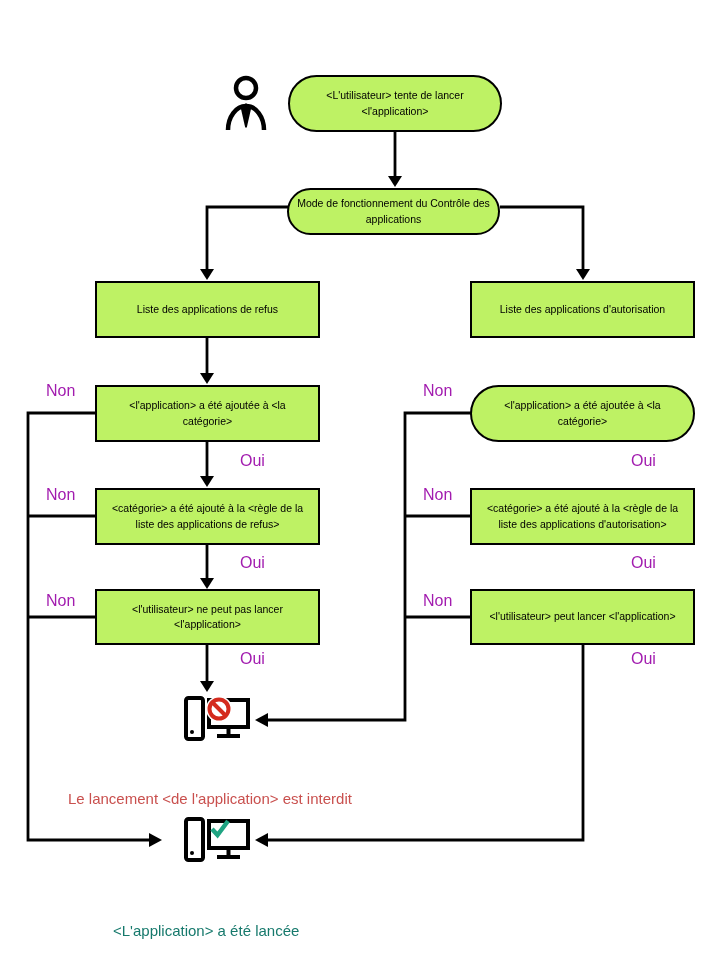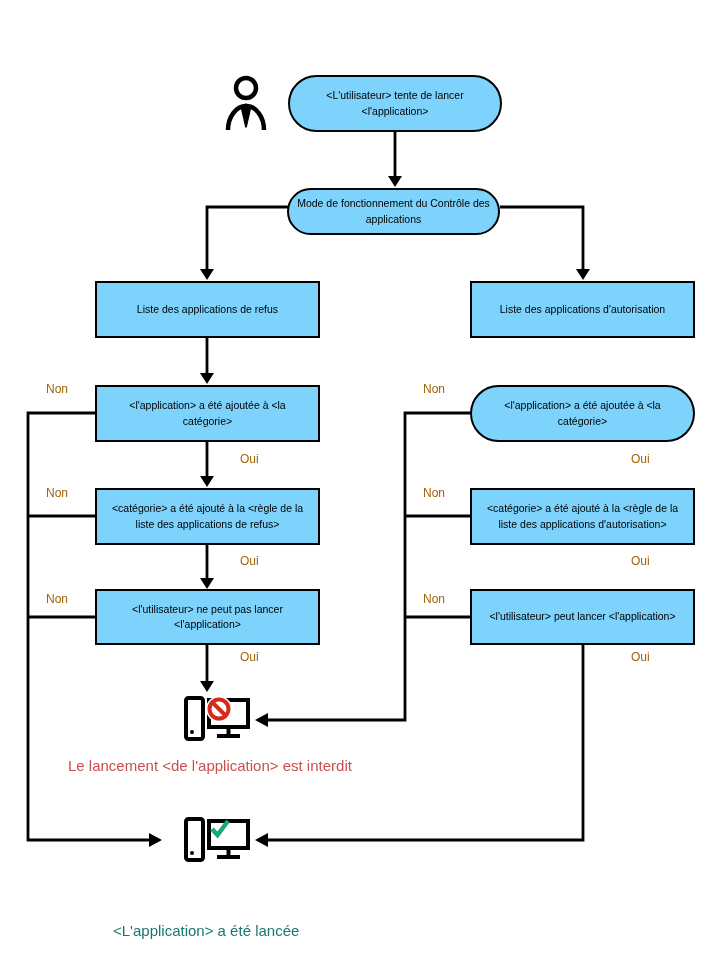--- a/index.html
+++ b/index.html
@@ -3,28 +3,28 @@
 <meta charset="utf-8">
 <style>
   html,body { margin:0; padding:0; background:#ffffff; }
   #canvas {
     position:relative; width:720px; height:960px; background:#ffffff;
     font-family:"Liberation Sans", sans-serif; overflow:hidden;
   }
   .connectors { position:absolute; left:0; top:0; }
   .node {
     position:absolute; box-sizing:border-box;
-    border:2.5px solid #000; background:#7dd3fc;
+    border:2.5px solid #000; background:#bef264;
     display:flex; align-items:center; justify-content:center;
     text-align:center; font-size:10.5px; line-height:1.45; color:#000;
     padding:3px 12px;
   }
   .stadium { border-radius:30px; }
   .stadium-sm { border-radius:24px; padding:4px 6px; }
-  .flow-label { position:absolute; font-size:12px; color:#a16207; }
+  .flow-label { position:absolute; font-size:16px; color:#a21caf; }
   .status-text { position:absolute; font-size:15px; }
   .status-blocked { color:#C9504E; }
   .status-launched { color:#16796C; }
   .icon { position:absolute; }
 </style>
 </head>
 <body>
 
 <div id="canvas">
 
@@ -103,21 +103,21 @@
     <rect x="3" y="5" width="17" height="41" rx="2.5" stroke="#000" stroke-width="4" fill="#fff"></rect>
     <circle cx="9" cy="39" r="2" fill="#000"></circle>
     <rect x="26" y="7" width="39" height="27" stroke="#000" stroke-width="4" fill="#fff"></rect>
     <line x1="45.5" y1="34" x2="45.5" y2="41" stroke="#000" stroke-width="4"></line>
     <line x1="34" y1="43" x2="57" y2="43" stroke="#000" stroke-width="4"></line>
     <circle cx="36" cy="16" r="13" fill="#fff"></circle>
     <circle cx="36" cy="16" r="9.5" stroke="#D42B1E" stroke-width="4" fill="#fff"></circle>
     <line x1="30" y1="10" x2="42.5" y2="22.5" stroke="#D42B1E" stroke-width="4"></line>
   </svg>
 
-  <div class="status-text status-blocked" style="left:68px; top:757px;">Le lancement &lt;de l'application&gt; est interdit</div>
+  <div class="status-text status-blocked" style="left:68px; top:790px;">Le lancement &lt;de l'application&gt; est interdit</div>
 
   <svg class="icon" style="left:183px; top:814px;" width="68" height="52" viewBox="0 0 68 52">
     <rect x="3" y="5" width="17" height="41" rx="2.5" stroke="#000" stroke-width="4" fill="#fff"></rect>
     <circle cx="9" cy="39" r="2" fill="#000"></circle>
     <rect x="26" y="7" width="39" height="27" stroke="#000" stroke-width="4" fill="#fff"></rect>
     <line x1="45.5" y1="34" x2="45.5" y2="41" stroke="#000" stroke-width="4"></line>
     <line x1="34" y1="43" x2="57" y2="43" stroke="#000" stroke-width="4"></line>
     <polyline points="29,15 34.5,21 45,7" stroke="#1FA482" stroke-width="4.5" fill="none"></polyline>
   </svg>
 

